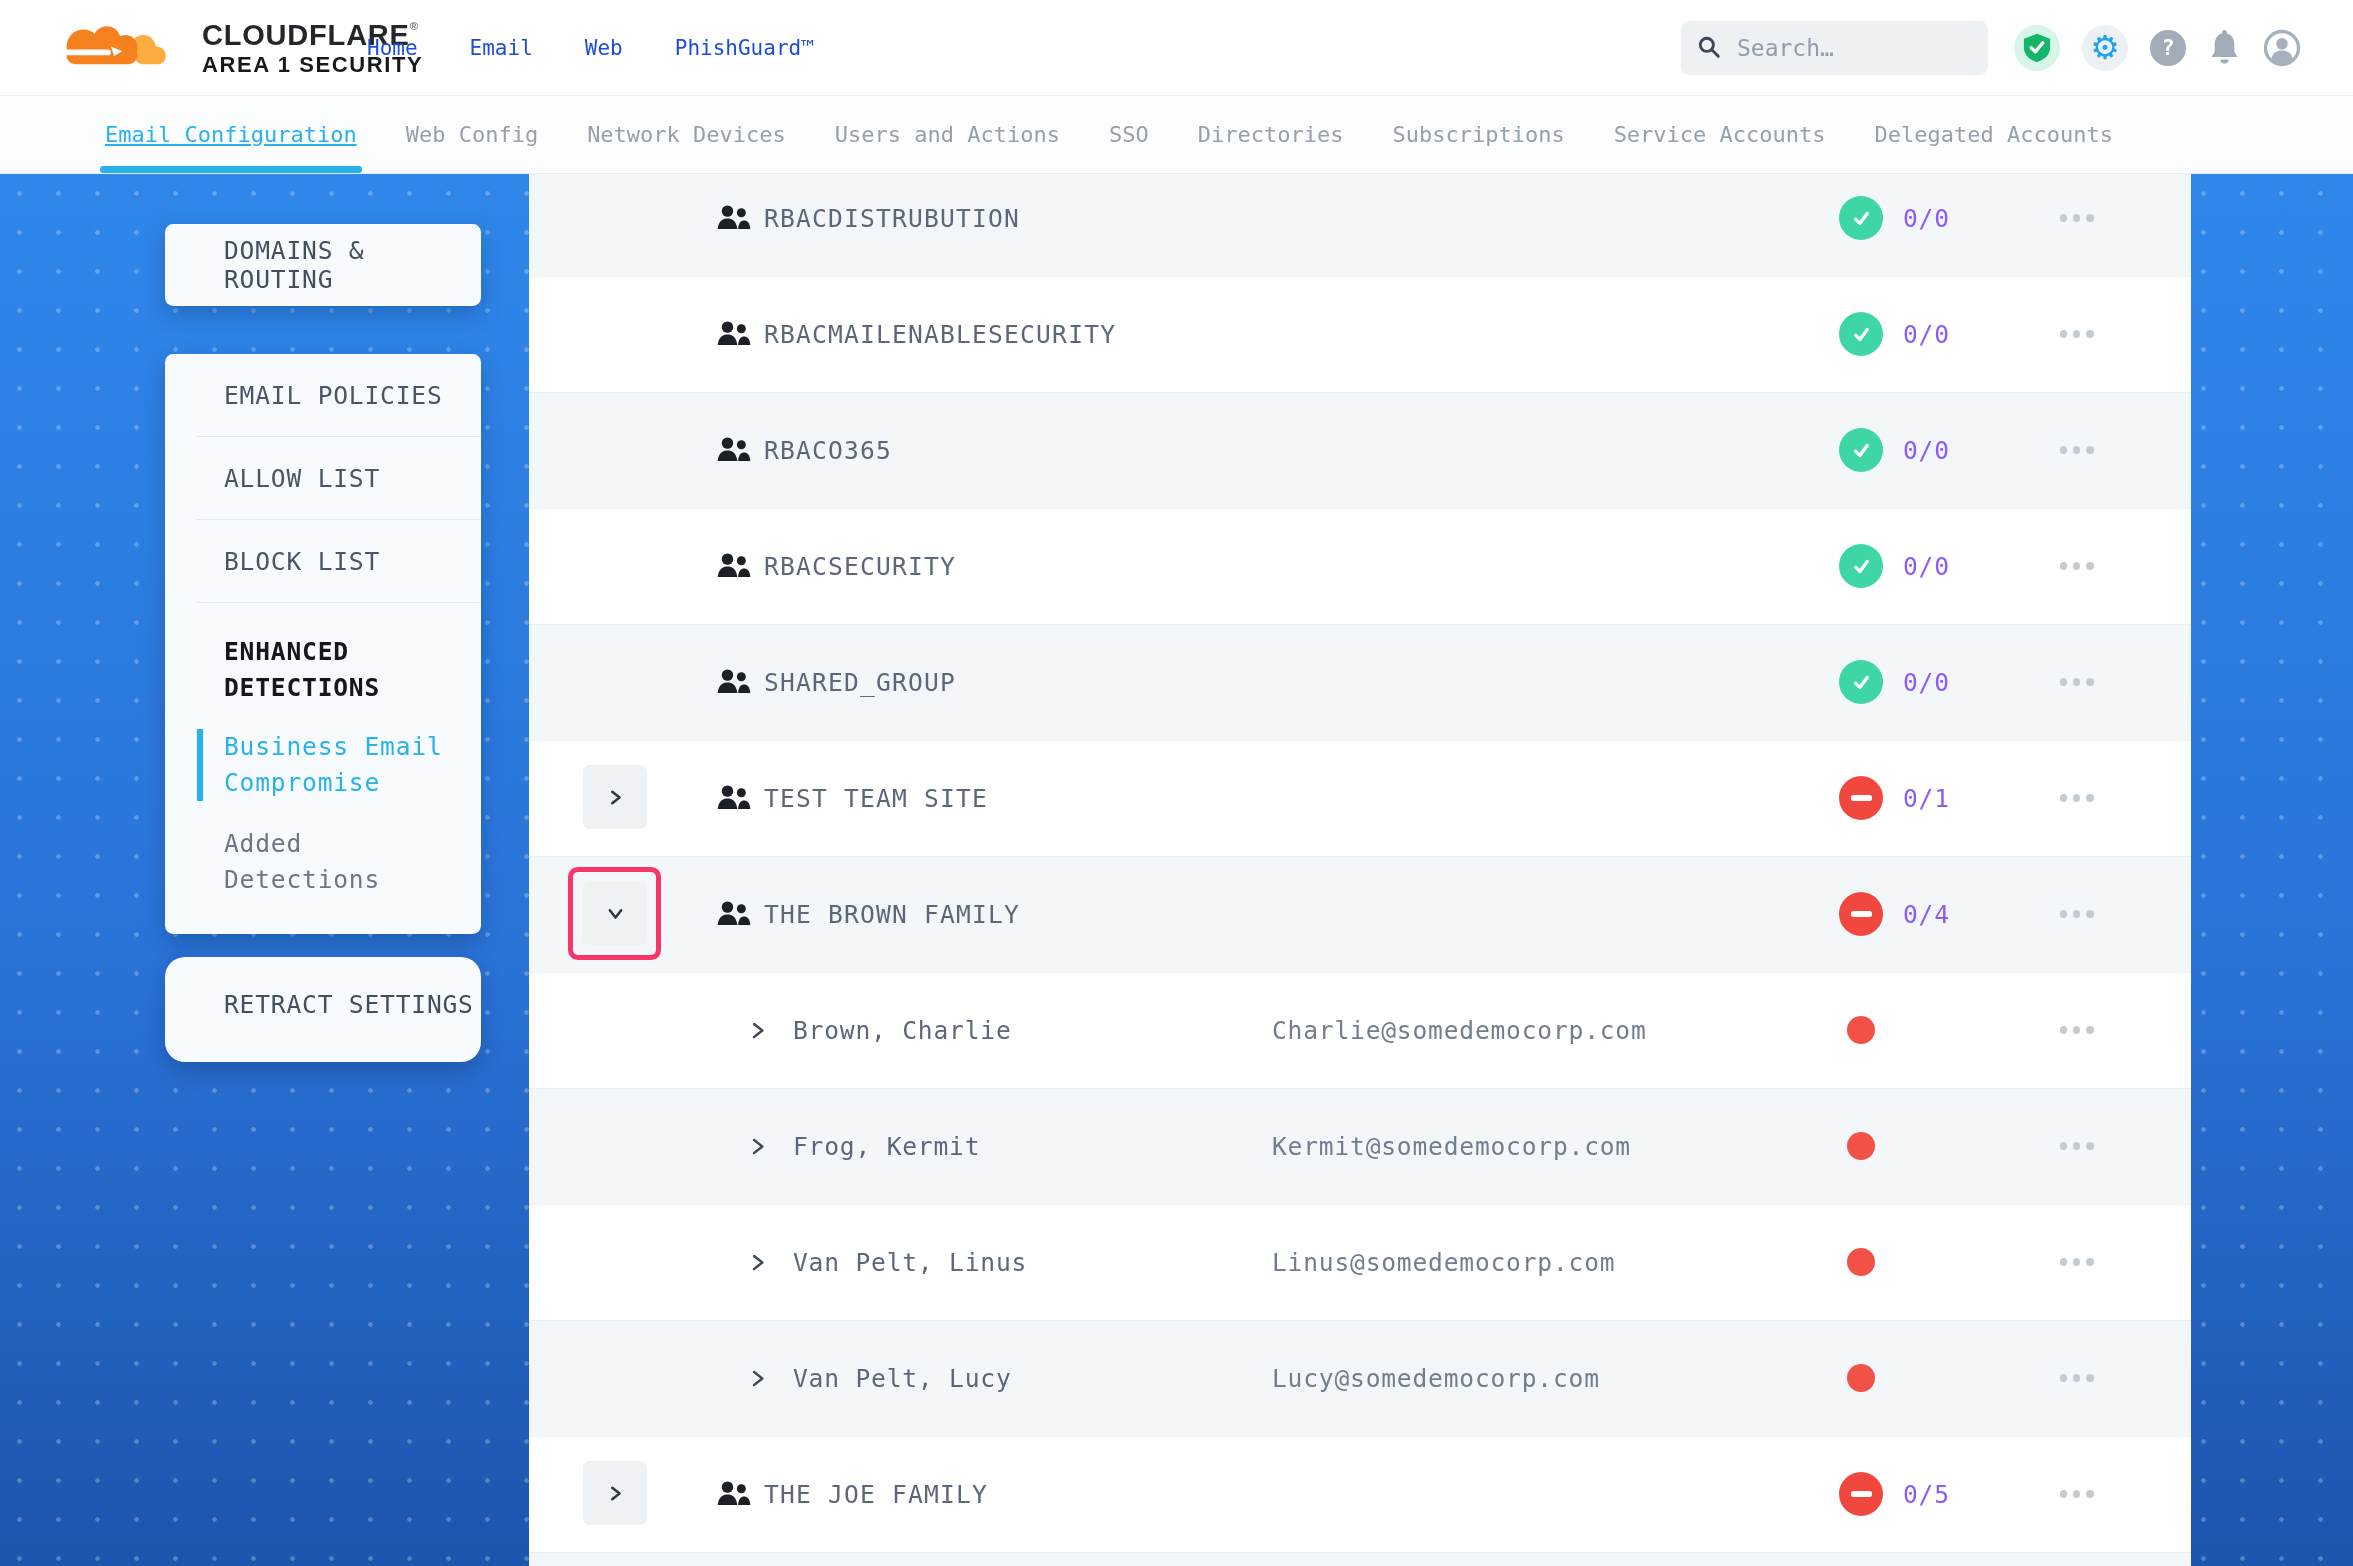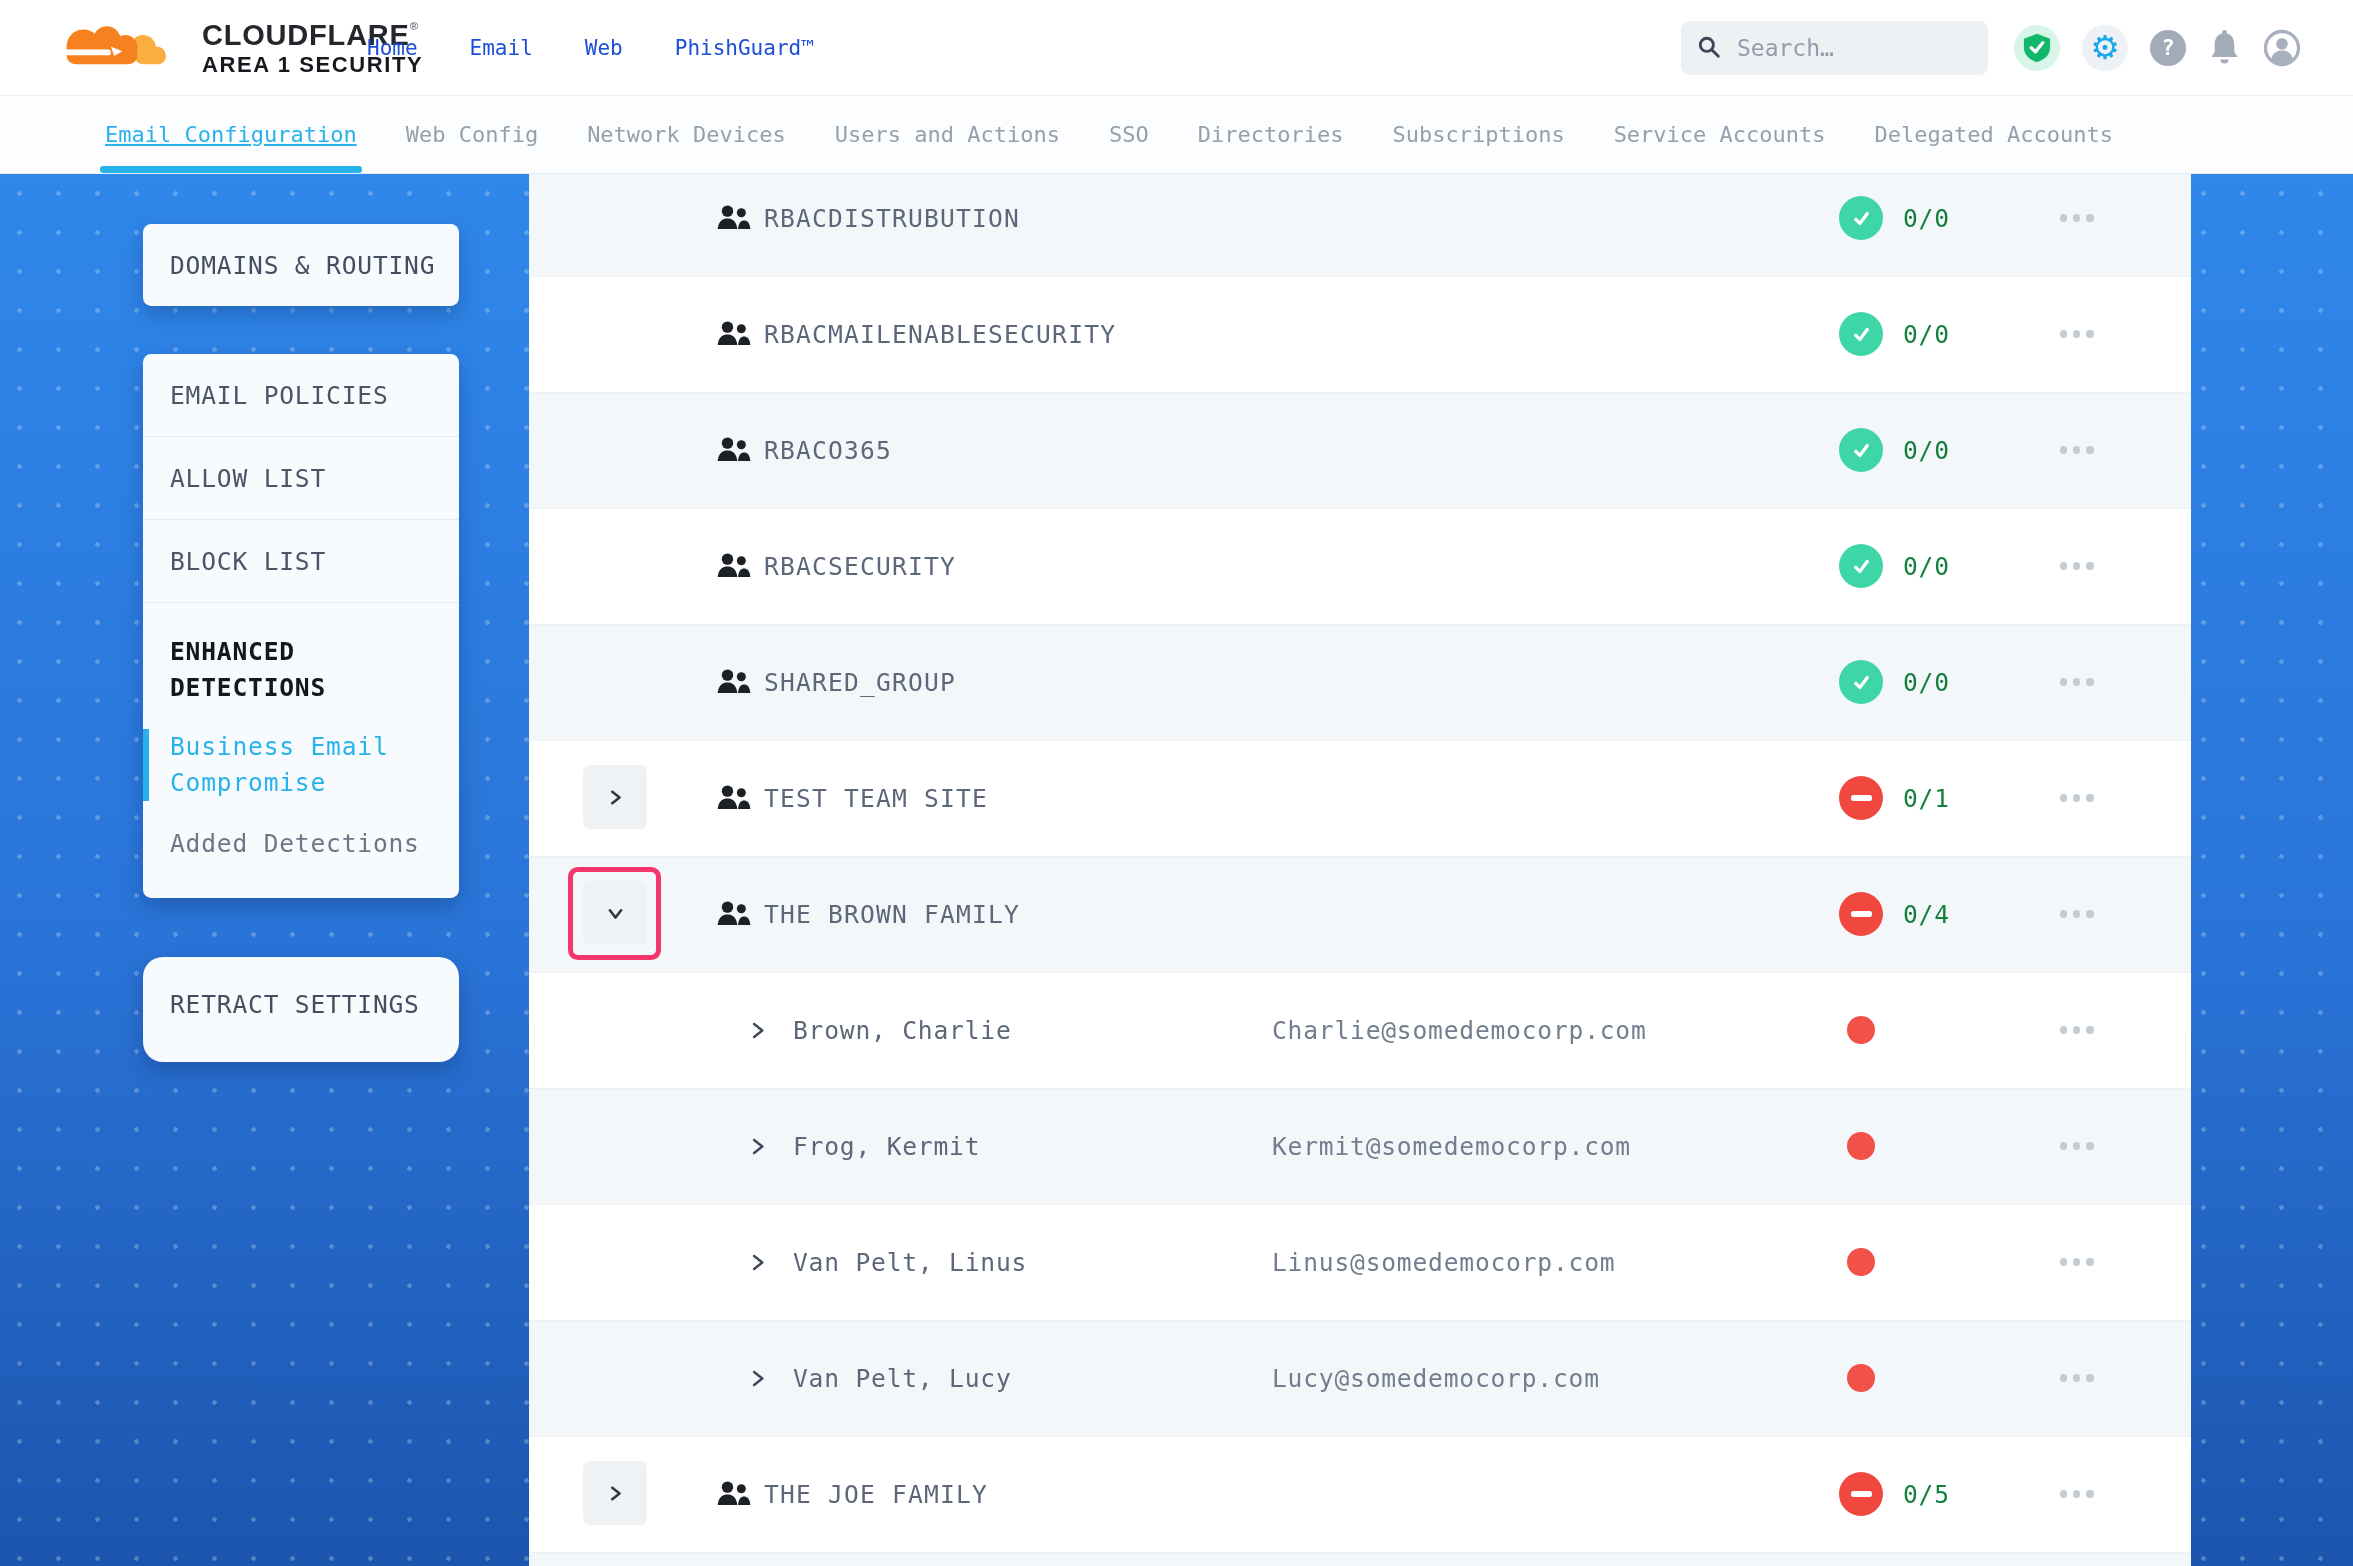--- a/index.html
+++ b/index.html
@@ -46,22 +46,22 @@
                      background:#28b2ec;border-radius:3.3px;}
 
   
   .bluebg{position:absolute;left:0;top:174px;width:2354px;height:1393px;z-index:1;
     background-image:radial-gradient(rgba(255,255,255,0.25) 2px,transparent 2.5px),
       linear-gradient(180deg,#2f87ea 0%,#2a74d8 55%,#1c55ae 100%);
     background-size:39px 39px,100% 100%;}
 
   
   .sidebar{position:absolute;left:0;top:174px;width:529px;height:1393px;z-index:5;}
-  .card{position:absolute;left:143px;width:316px;background:#f8fbfd;border-radius:8.2px;
-        box-shadow:0 8.2px 21px rgba(8,24,66,0.25);box-sizing:border-box;}
+  .card{position:absolute;left:165px;width:316px;background:#f8fbfd;border-radius:8.2px;
+        box-shadow:0 8.2px 21px rgba(8,24,66,0.25);box-sizing:border-box;padding-left:32px;}
   .card-domains{top:50px;height:82px;}
   .card-policies{top:180px;}
   .card-retract{top:783px;height:105px;border-radius:20px;}
   .card-label{height:82px;display:flex;align-items:center;padding-left:27px;font-size:24.6px;
               color:#434e60;letter-spacing:0.8px;cursor:pointer;}
   .card-retract .card-label{height:94px;}
   .p-item{height:82px;display:flex;align-items:center;padding-left:27px;font-size:24.6px;
           color:#4a5568;letter-spacing:0.8px;border-bottom:0.8px solid #e3e9ee;cursor:pointer;}
   .p-section{padding:31px 27px 36px 27px;}
   .sec-title{font-size:24.6px;font-weight:bold;color:#14171c;line-height:36px;letter-spacing:0.8px;}
@@ -84,21 +84,21 @@
            border-radius:9.8px;box-sizing:border-box;pointer-events:none;}
   .gicon{position:absolute;left:187px;top:0;height:116px;display:flex;align-items:center;}
   .gtitle{position:absolute;left:235px;top:0;height:116px;display:flex;align-items:center;
           font-size:24.6px;color:#5c6779;letter-spacing:1.2px;white-space:nowrap;}
   .badge{position:absolute;left:1310px;top:36px;width:44px;height:44px;border-radius:50%;
          display:flex;align-items:center;justify-content:center;}
   .badge.ok{background:#3ed6a6;}
   .badge.blocked{background:#f0483f;}
   .minusbar{width:21px;height:5.7px;border-radius:2.5px;background:#fff;}
   .count{position:absolute;left:1374px;top:0;height:116px;display:flex;align-items:center;
-         font-size:24.6px;color:#15803d;letter-spacing:0.8px;}
+         font-size:24.6px;color:#8b5cf6;letter-spacing:0.8px;}
   .menu{position:absolute;left:1531px;top:0;height:116px;display:flex;align-items:center;gap:5.7px;
         cursor:pointer;}
   .menu i{width:7.4px;height:7.4px;border-radius:50%;background:#c3cbd3;}
 
   .mchev{position:absolute;left:221px;top:0;height:116px;display:flex;align-items:center;cursor:pointer;}
   .mname{position:absolute;left:264px;top:0;height:116px;display:flex;align-items:center;
          font-size:24.6px;color:#5c6779;letter-spacing:0.8px;white-space:nowrap;}
   .memail{position:absolute;left:743px;top:0;height:116px;display:flex;align-items:center;
           font-size:24.6px;color:#727d8e;letter-spacing:0.8px;white-space:nowrap;}
   .mdot{position:absolute;left:1318px;top:44px;width:28px;height:28px;border-radius:50%;background:#f25148;}

